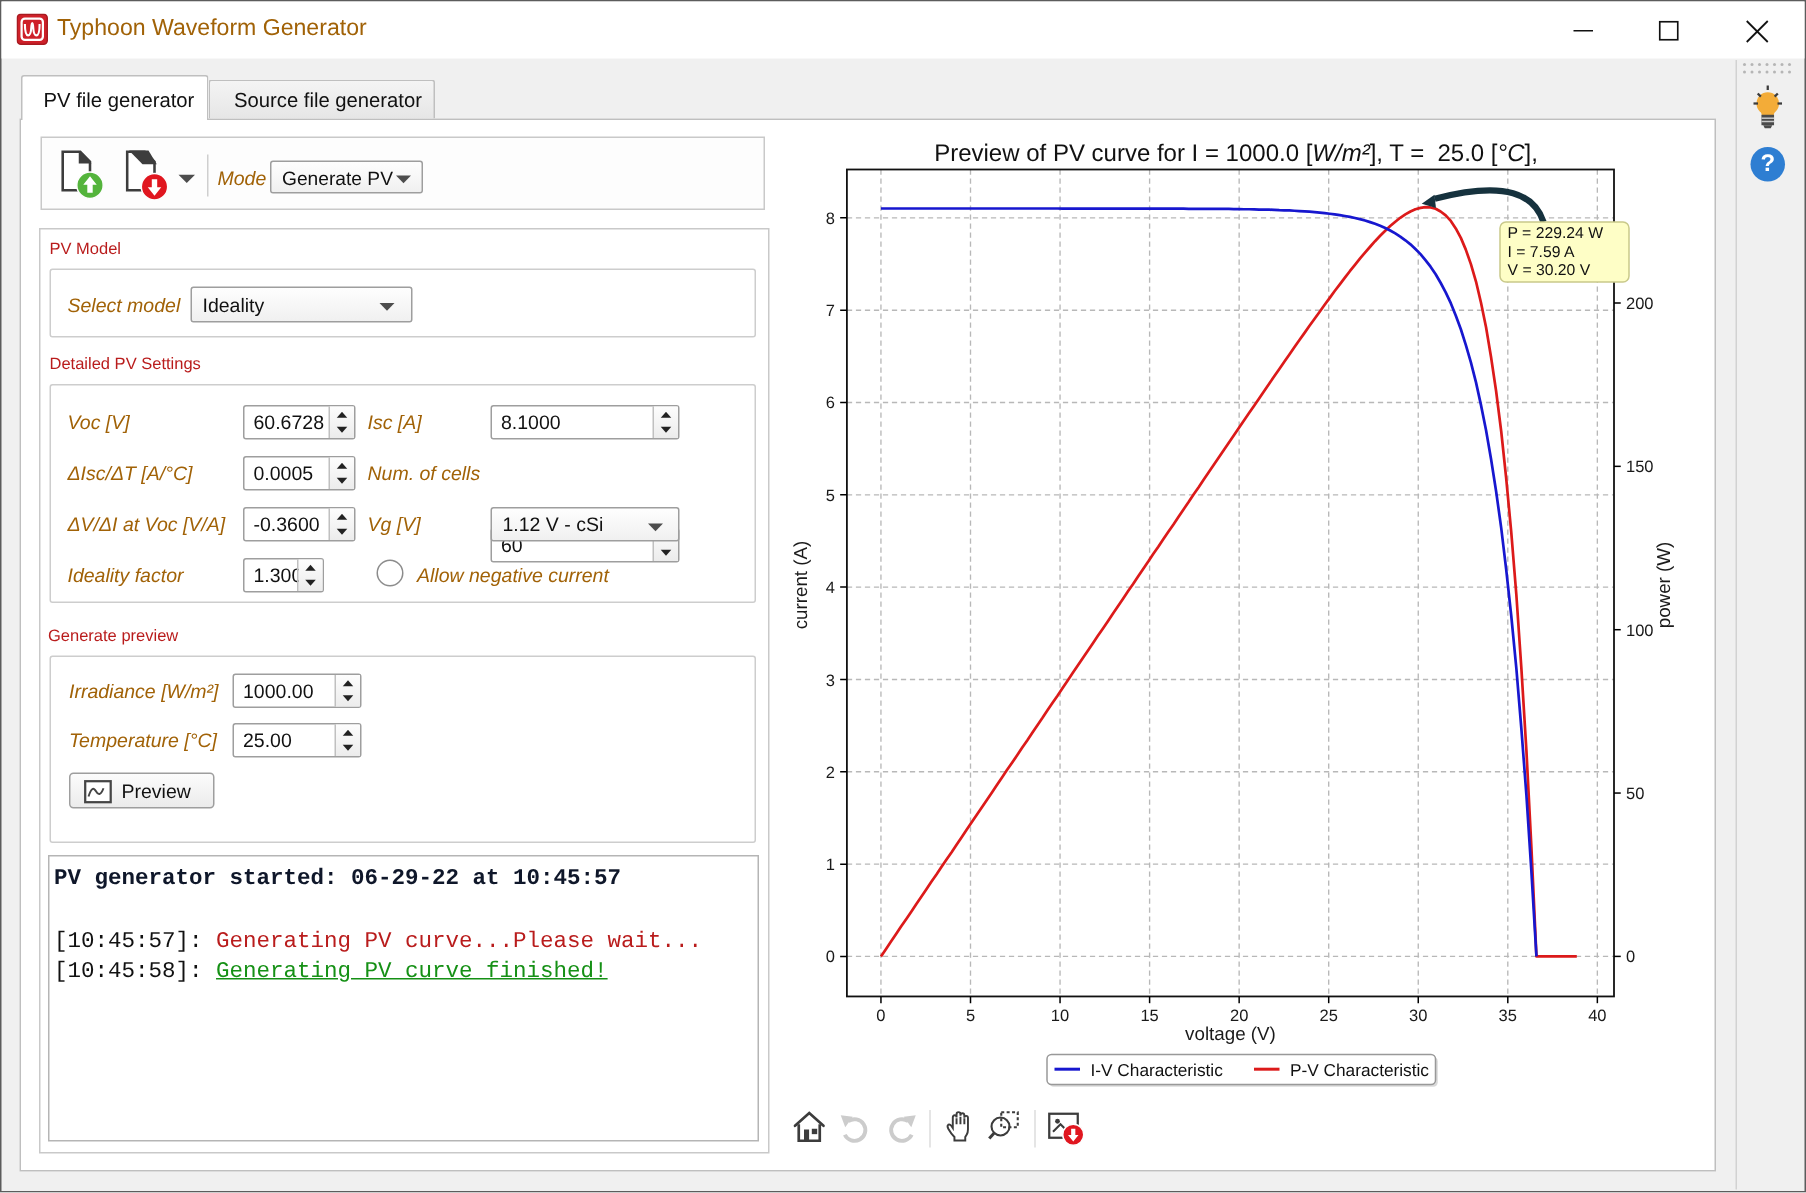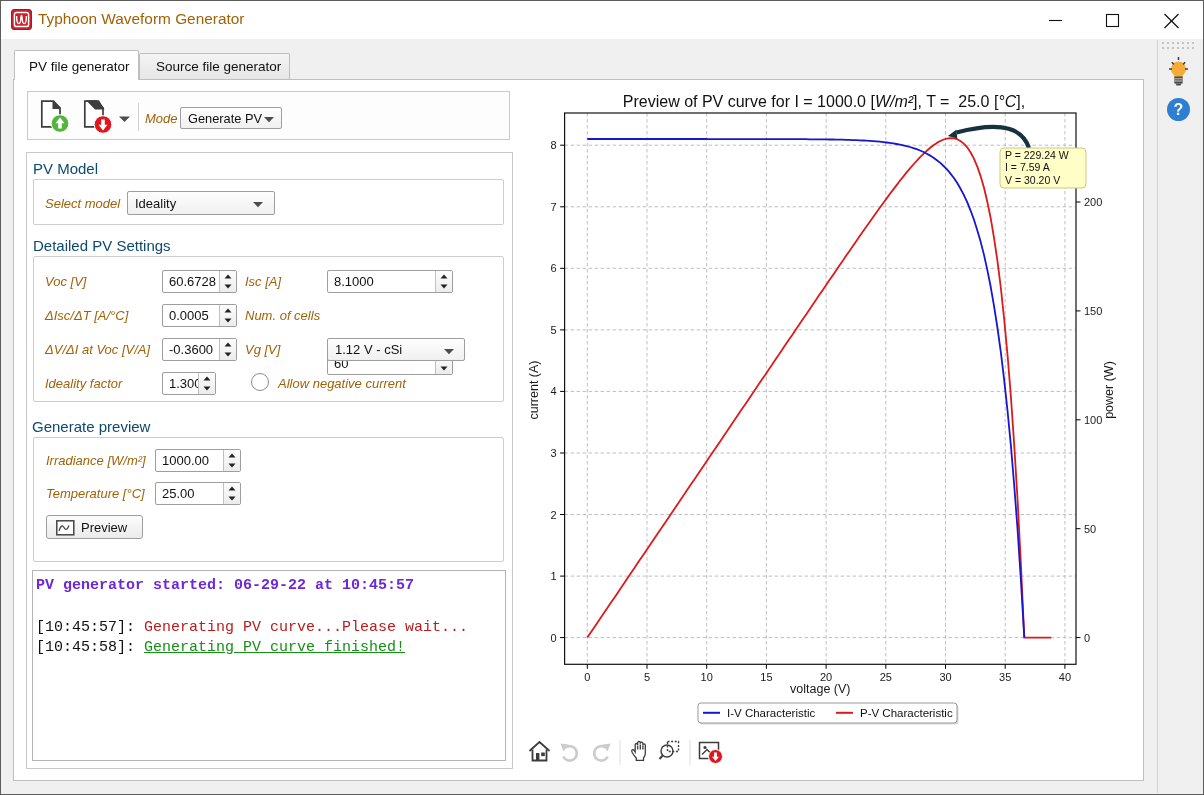--- a/index.html
+++ b/index.html
@@ -12,21 +12,21 @@
 .winbtn { position:absolute; top:1px; width:46px; height:38px; }
 #panebg { position:absolute; left:13px; top:79px; width:1131px; height:702px; background:#ffffff; border:1px solid #bfbfbf; }
 .tab { position:absolute; font-size:13.5px; color:#111; }
 #tab1 { left:14px; top:50px; width:125px; height:30px; background:#ffffff; border:1px solid #bfbfbf; border-bottom:none; border-top-left-radius:2px; border-top-right-radius:2px; z-index:3; }
 #tab1 span { position:absolute; left:14px; top:8px; }
 #tab2 { left:139px; top:53px; width:151px; height:26px; background:linear-gradient(#f4f4f4,#e6e6e6); border:1px solid #bfbfbf; border-bottom:none; border-top-left-radius:2px; border-top-right-radius:2px; z-index:2; }
 #tab2 span { position:absolute; left:16px; top:5px; }
 
 #toolbarframe { position:absolute; left:27px; top:91px; width:483px; height:49px; background:#fdfdfd; border:1px solid #c9c9c9; }
 #scrollframe { position:absolute; left:26px; top:152px; width:487px; height:617px; background:#ffffff; border:1px solid #c9c9c9; }
-.gblabel { position:absolute; font-size:15px; color:#0c4a6e; }
+.gblabel { position:absolute; font-size:11px; color:#b91c1c; }
 .gbox { position:absolute; border:1px solid #cdcdcd; border-radius:2px; background:#ffffff; }
 .lbl { position:absolute; font-size:13px; color:#a16207; white-space:nowrap;font-style:italic; }
 .field { position:absolute; background:#ffffff; border:1px solid #9e9e9e; border-radius:2px; font-size:13px; color:#111; }
 .field .val { position:absolute; left:6px; top:3px; }
 .spinbtns { position:absolute; right:0; top:0; bottom:0; width:17px; border-left:1px solid #c0c0c0; background:linear-gradient(#fdfdfd,#ececec); }
 .combo { position:absolute; background:linear-gradient(#fefefe,#f0f0f0); border:1px solid #9e9e9e; border-radius:2px; font-size:13px; color:#111; }
 .combo .val { position:absolute; left:7px; top:3px; }
 .radio { position:absolute; width:18px; height:18px; border:1.4px solid #8c8c8c; border-radius:50%; background:#fff; }
 #logbox { position:absolute; left:32px; top:570px; width:474px; height:191px; background:#ffffff; border:1px solid #b5b5b5; font-family:"Liberation Mono", monospace; font-size:14px; }
 .logline { position:absolute; left:7px; white-space:pre; color:#111; }
@@ -139,21 +139,21 @@
 
 <div class="lbl" style="left:45px;top:342px;">ΔV/ΔI at Voc [V/A]</div>
 <div class="field" style="left:162px;top:338px;width:75px;height:23px;">
     <span class="val">-0.3600</span>
   <div class="spinbtns"><svg width="16" height="21">
         <path d="M4.5 7.5 L11.5 7.5 L8 3.5 Z" fill="#222"></path>
         <path d="M4.5 13.5 L11.5 13.5 L8 17.5 Z" fill="#222"></path>
       </svg></div>
   </div>
 <div class="lbl" style="left:245px;top:342px;">Vg [V]</div>
-<div class="combo" style="left:327px;top:338px;width:138px;height:23px;">
+<div class="combo" style="left:327px;top:338px;width:126px;height:23px;">
   <span class="val" style="top:3px;">1.12 V - cSi</span>
   <svg style="position:absolute;right:9px;top:8.5px;" width="12" height="7">
       <path d="M1 1 L11 1 L6 6.2 Z" fill="#4d4d4d"></path>
     </svg>
 </div>
 
 <div class="lbl" style="left:45px;top:376px;">Ideality factor</div>
 <div class="field" style="left:162px;top:372px;width:54px;height:23px;">
     <span class="val">1.3000</span>
   <div class="spinbtns"><svg width="16" height="21">
@@ -183,21 +183,21 @@
       </svg></div>
   </div>
 <div style="position:absolute;left:46px;top:515px;width:97px;height:24px;background:linear-gradient(#fcfcfc,#ebebeb);border:1px solid #9e9e9e;border-radius:3px;">
   <svg style="position:absolute;left:9px;top:4px;" width="19" height="16">
     <rect x="0.8" y="0.8" width="17" height="14" fill="#fff" stroke="#454545" stroke-width="1.5"></rect>
     <path d="M3 11 Q5.5 3 8 7.5 Q10.5 12 13 5.5" fill="none" stroke="#454545" stroke-width="1.3"></path>
   </svg>
   <span style="position:absolute;left:34px;top:4px;font-size:13px;color:#111;">Preview</span>
 </div>
 <div id="logbox"></div>
-<div class="logline l1" style="left:36px;top:577px;font-weight:bold;color:#6d28d9;font-family:'Liberation Mono',monospace;font-size:15px;">PV generator started: 06-29-22 at 10:45:57</div>
+<div class="logline l1" style="left:36px;top:577px;font-weight:bold;color:#0f172a;font-family:'Liberation Mono',monospace;font-size:15px;">PV generator started: 06-29-22 at 10:45:57</div>
 <div class="logline" style="left:36px;top:619px;font-family:'Liberation Mono',monospace;font-size:15px;">[10:45:57]: <span class="blue">Generating PV curve...Please wait...</span></div>
 <div class="logline" style="left:36px;top:639px;font-family:'Liberation Mono',monospace;font-size:15px;">[10:45:58]: <span class="green">Generating PV curve finished!</span></div>
 <svg id="plotsvg" width="637" height="695">
 <line x1="74.3" y1="28.0" x2="74.3" y2="579.3" stroke="#b8b8b8" stroke-width="0.9" stroke-dasharray="3.5,2.5"></line>
 <line x1="134.0" y1="28.0" x2="134.0" y2="579.3" stroke="#b8b8b8" stroke-width="0.9" stroke-dasharray="3.5,2.5"></line>
 <line x1="193.7" y1="28.0" x2="193.7" y2="579.3" stroke="#b8b8b8" stroke-width="0.9" stroke-dasharray="3.5,2.5"></line>
 <line x1="253.4" y1="28.0" x2="253.4" y2="579.3" stroke="#b8b8b8" stroke-width="0.9" stroke-dasharray="3.5,2.5"></line>
 <line x1="313.1" y1="28.0" x2="313.1" y2="579.3" stroke="#b8b8b8" stroke-width="0.9" stroke-dasharray="3.5,2.5"></line>
 <line x1="372.8" y1="28.0" x2="372.8" y2="579.3" stroke="#b8b8b8" stroke-width="0.9" stroke-dasharray="3.5,2.5"></line>
 <line x1="432.5" y1="28.0" x2="432.5" y2="579.3" stroke="#b8b8b8" stroke-width="0.9" stroke-dasharray="3.5,2.5"></line>

